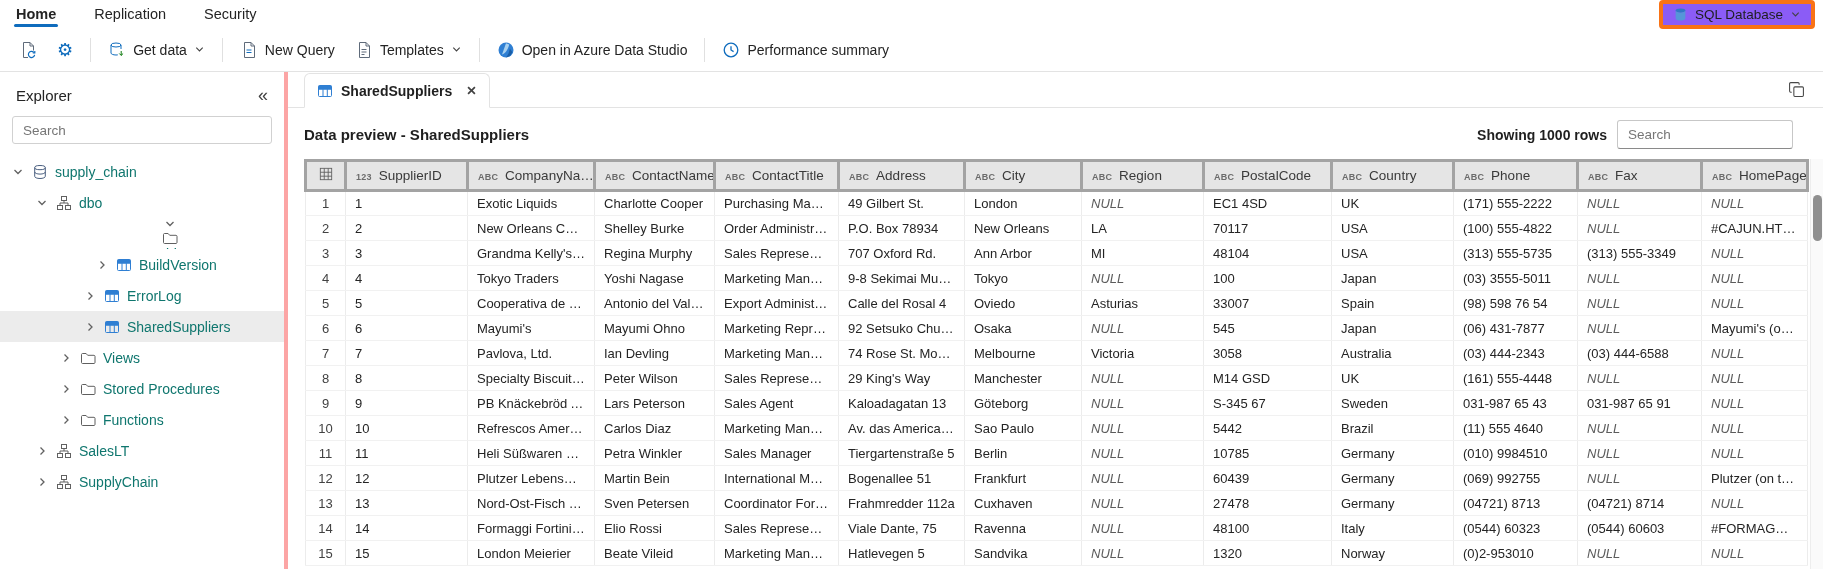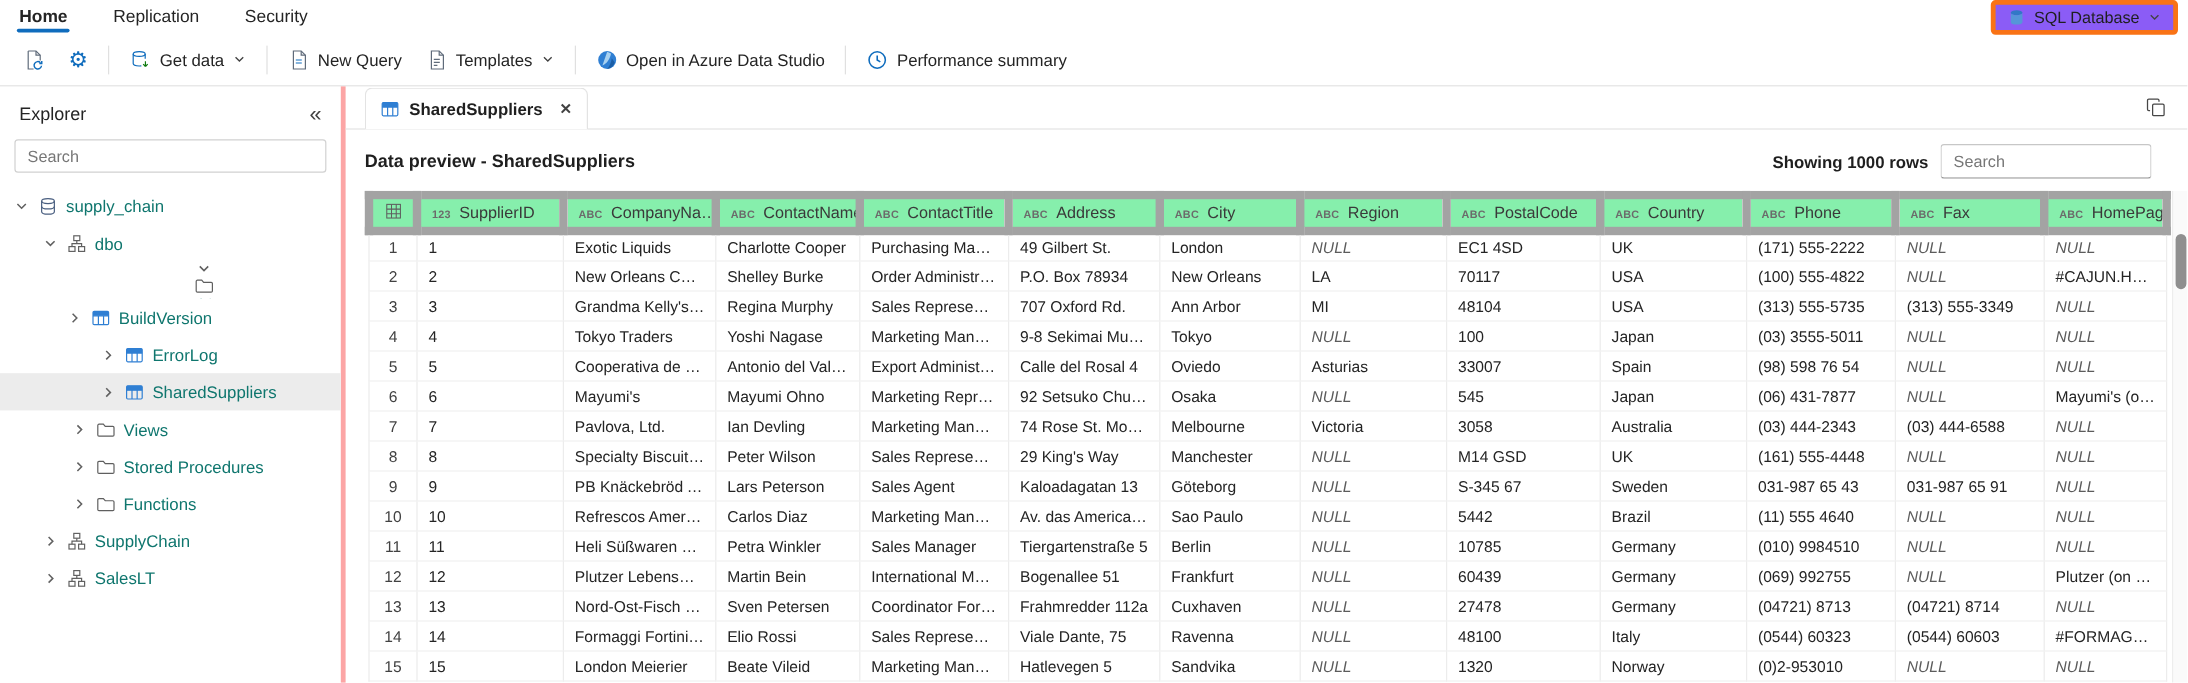--- a/index.html
+++ b/index.html
@@ -42,21 +42,21 @@
   .tab { display: flex; align-items: center; gap: 8px; height: 35px; padding: 0 12px; border: 1px solid #e3e3e3; border-bottom: 1px solid #ffffff; border-radius: 6px 6px 0 0; background: #fff; font-weight: 700; font-size: 14px; cursor: pointer; margin-bottom: -1px; }
   .tab-close { font-size: 12.5px; color: #424242; margin-left: 6px; cursor: pointer; }
   .copy-btn { margin-left: auto; align-self: center; cursor: pointer; display: flex; padding: 4px; }
   .preview-head { display: flex; align-items: center; padding: 12px 16px 10px 16px; gap: 10px; }
   .preview-title { font-size: 15px; font-weight: 700; color: #1f1f1f; white-space: nowrap; }
   .rows-label { margin-left: auto; font-size: 14px; font-weight: 700; white-space: nowrap; }
   .main-search { width: 176px; height: 29px; border: 1px solid #c7c7c7; border-bottom-color: #8a8a8a; border-radius: 3px; padding: 0 10px; font-size: 13.5px; outline: none; font-family: inherit; margin-right: 14px; }
   
   .grid-wrap { flex: 1; position: relative; padding: 0 14px 0 16px; overflow: hidden; }
   table.grid { border-collapse: collapse; table-layout: fixed; width: 100%; }
-  .grid th { background: #86efac; border: 7px solid #a3a3a3; height: 30px; font-weight: 400; font-size: 13.5px; color: #3a3a3a; text-align: left; padding: 0 9px; white-space: nowrap; overflow: hidden; }
+  .grid th { background: #e5e5e5; border: 3px solid #a3a3a3; height: 30px; font-weight: 400; font-size: 13.5px; color: #3a3a3a; text-align: left; padding: 0 9px; white-space: nowrap; overflow: hidden; }
   .grid th.corner { padding: 0; text-align: center; vertical-align: middle; }
   .ctype { font-size: 9px; font-weight: 700; color: #6b6b6b; margin-right: 7px; letter-spacing: .2px; }
   .grid td { height: 25px; border-right: 1px solid #ececec; border-bottom: 1px solid #f1f1f1; padding: 0 9px; font-size: 13px; color: #242424; white-space: nowrap; overflow: hidden; text-overflow: ellipsis; }
   .grid td.rownum { text-align: center; color: #424242; border-left: 1px solid #ececec; padding: 0 4px; }
   .grid td.null { font-style: italic; color: #5c5c5c; }
   .vscroll { position: absolute; top: 0; right: 0; width: 13px; bottom: 0; background: #fafafa; border-left: 1px solid #ededed; cursor: pointer; }
   .vthumb { position: absolute; top: 36px; left: 2px; width: 9px; height: 46px; background: #8f8f8f; border-radius: 5px; }
 </style>
 </head>
 <body>
@@ -207,21 +207,21 @@
               <path d="M2.5 4L6 7.5L9.5 4" stroke="#616161" stroke-width="1.3"></path>
             </svg>
           </span>
           <span class="ticon">
             <svg width="16" height="16" viewBox="0 0 16 16" fill="none">
               <path d="M1.5 4.5c0-.55.45-1 1-1h3.6l1.6 1.8h6.3c.55 0 1 .45 1 1v6.2c0 .55-.45 1-1 1H2.5c-.55 0-1-.45-1-1z" stroke="#5f5f5f"></path>
             </svg>
           </span>
           <span class="tlabel">Tables</span>
         </div>
-        <div class="tree-row" style="padding-left: 52px; align-items: center;">
+        <div class="tree-row" style="padding-left: 92px; align-items: center;">
           <span class="chev">
             <svg width="12" height="12" viewBox="0 0 12 12" fill="none">
               <path d="M4.5 2.5L8 6L4.5 9.5" stroke="#616161" stroke-width="1.3"></path>
             </svg>
           </span>
           <span class="ticon">
             <svg width="16" height="16" viewBox="0 0 16 16" fill="none">
               <rect x="1.5" y="2.5" width="13" height="11" rx="1" stroke="#2f7fd3"></rect>
               <path d="M1.5 6.2h13M6 6.2v7.3M10.3 6.2v7.3" stroke="#2f7fd3"></path>
               <path d="M2.5 2.5h11c.55 0 1 .45 1 1v2.7h-13V3.5c0-.55.45-1 1-1z" fill="#2f7fd3"></path>
@@ -305,37 +305,37 @@
             </svg>
           </span>
           <span class="ticon">
             <svg width="16" height="16" viewBox="0 0 16 16" fill="none">
               <rect x="5.5" y="1.5" width="5" height="4" stroke="#616161"></rect>
               <rect x="1.5" y="10.5" width="5" height="4" stroke="#616161"></rect>
               <rect x="9.5" y="10.5" width="5" height="4" stroke="#616161"></rect>
               <path d="M8 5.5V8M4 10.5V8h8v2.5" stroke="#616161"></path>
             </svg>
           </span>
-          <span class="tlabel">SupplyChain</span>
+          <span class="tlabel">SalesLT</span>
         </div>
         <div class="tree-row" style="padding-left: 32px;">
           <span class="chev">
             <svg width="12" height="12" viewBox="0 0 12 12" fill="none">
               <path d="M4.5 2.5L8 6L4.5 9.5" stroke="#616161" stroke-width="1.3"></path>
             </svg>
           </span>
           <span class="ticon">
             <svg width="16" height="16" viewBox="0 0 16 16" fill="none">
               <rect x="5.5" y="1.5" width="5" height="4" stroke="#616161"></rect>
               <rect x="1.5" y="10.5" width="5" height="4" stroke="#616161"></rect>
               <rect x="9.5" y="10.5" width="5" height="4" stroke="#616161"></rect>
               <path d="M8 5.5V8M4 10.5V8h8v2.5" stroke="#616161"></path>
             </svg>
           </span>
-          <span class="tlabel">SalesLT</span>
+          <span class="tlabel">SupplyChain</span>
         </div>
       </div>
   </div>
 
   <div class="main">
     <div class="tabbar">
       <div class="tab">
         <span class="icon">
           <svg width="16" height="16" viewBox="0 0 16 16" fill="none">
               <rect x="1.5" y="2.5" width="13" height="11" rx="1" stroke="#2f7fd3"></rect>

